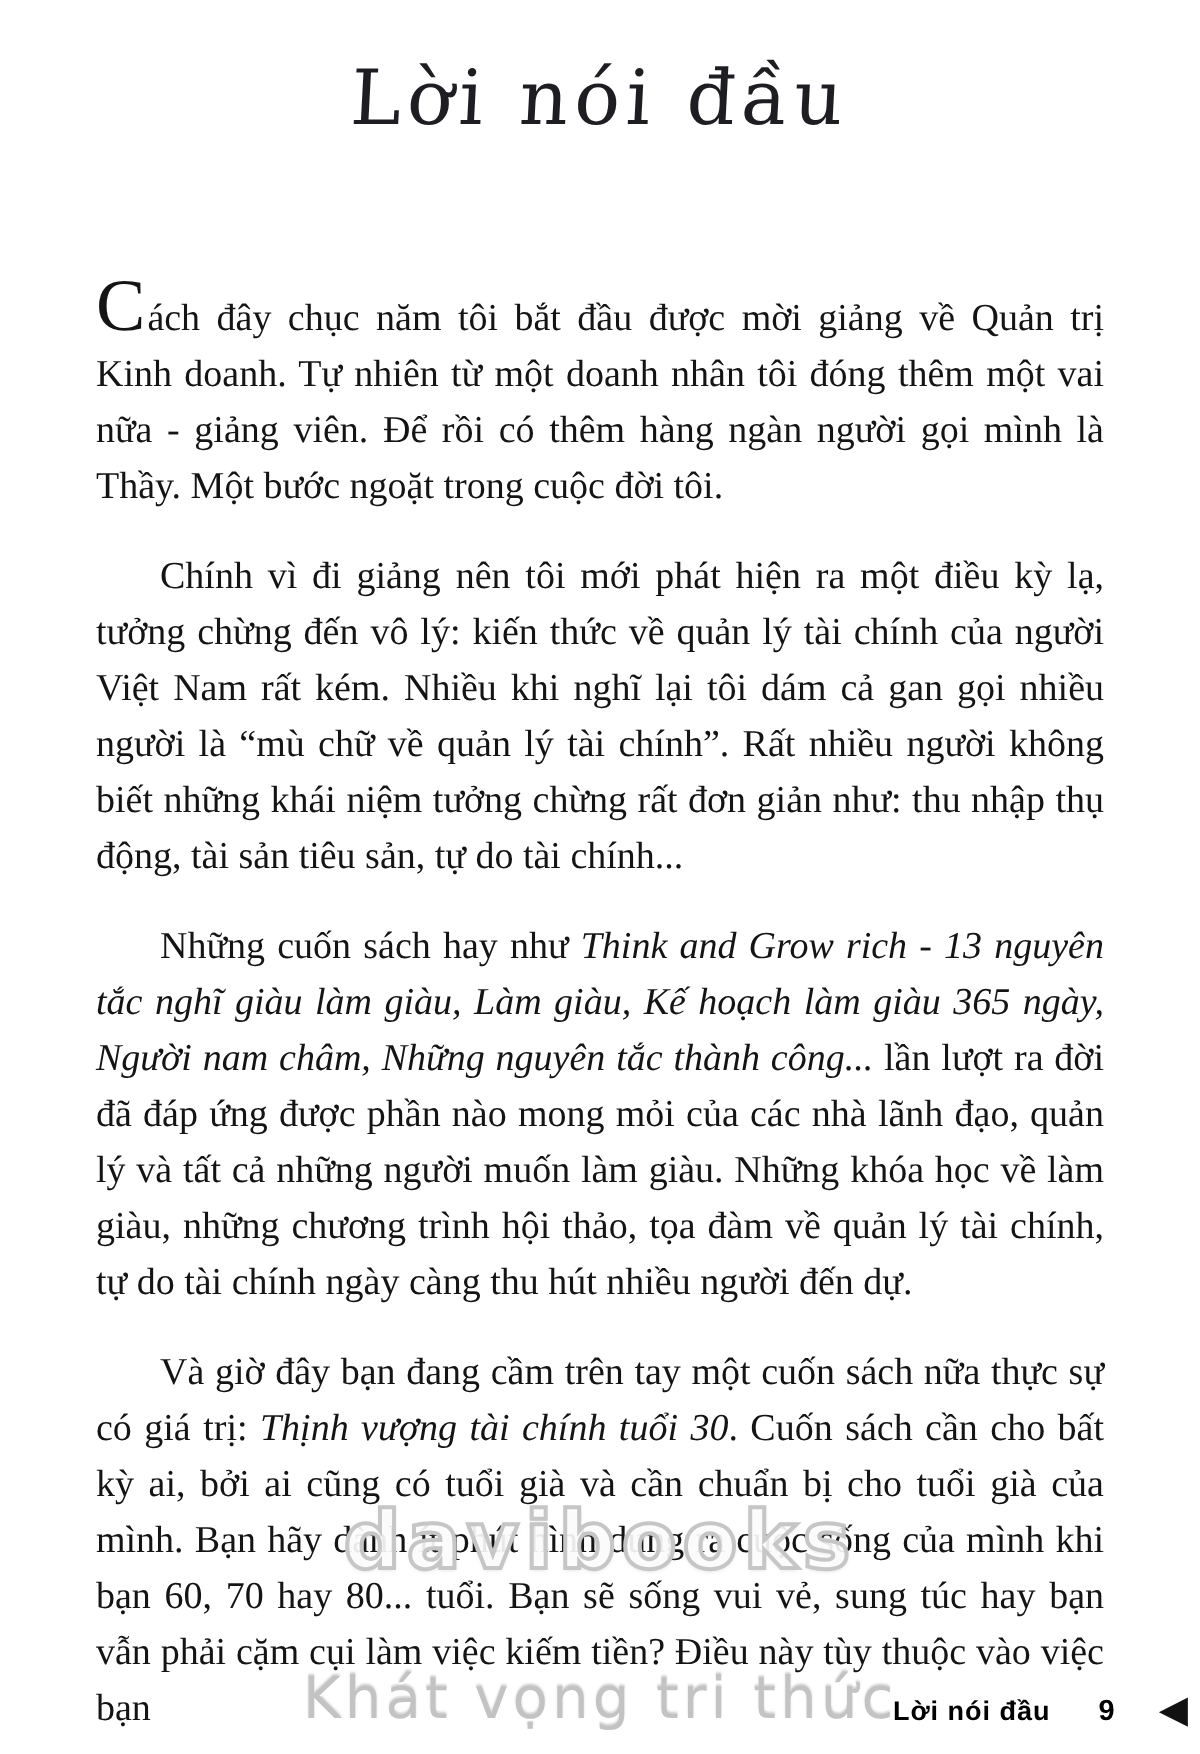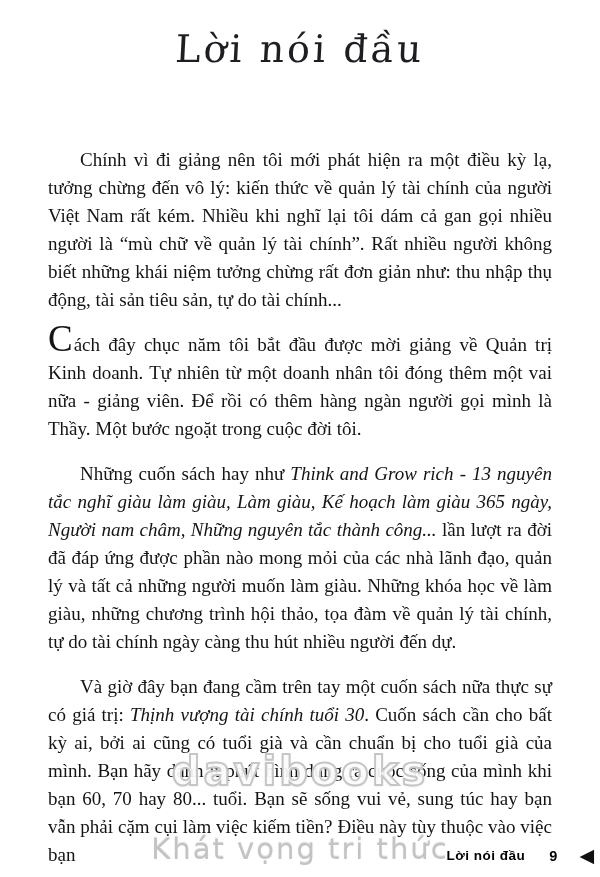--- a/index.html
+++ b/index.html
@@ -112,22 +112,22 @@
   }
 </style>
 </head>
 <body>
 
 <div class="page">
 
   <h1 class="chapter-title">Lời nói đầu</h1>
 
   <main class="page-body">
+      <p class="para first"><span class="dropcap">C</span><span>ách đây chục năm tôi bắt đầu được mời giảng về Quản trị Kinh doanh. Tự nhiên từ một doanh nhân tôi đóng thêm một vai nữa - giảng viên. Để rồi có thêm hàng ngàn người gọi mình là Thầy. Một bước ngoặt trong cuộc đời tôi.</span></p>
       <p class="para"><span>Chính vì đi giảng nên tôi mới phát hiện ra một điều kỳ lạ, tưởng chừng đến vô lý: kiến thức về quản lý tài chính của người Việt Nam rất kém. Nhiều khi nghĩ lại tôi dám cả gan gọi nhiều người là “mù chữ về quản lý tài chính”. Rất nhiều người không biết những khái niệm tưởng chừng rất đơn giản như: thu nhập thụ động, tài sản tiêu sản, tự do tài chính...</span></p>
-      <p class="para first"><span class="dropcap">C</span><span>ách đây chục năm tôi bắt đầu được mời giảng về Quản trị Kinh doanh. Tự nhiên từ một doanh nhân tôi đóng thêm một vai nữa - giảng viên. Để rồi có thêm hàng ngàn người gọi mình là Thầy. Một bước ngoặt trong cuộc đời tôi.</span></p>
       <p class="para"><span>Những cuốn sách hay như </span><span class="it">Think and Grow rich - 13 nguyên tắc nghĩ giàu làm giàu, Làm giàu, Kế hoạch làm giàu 365 ngày, Người nam châm, Những nguyên tắc thành công...</span><span> lần lượt ra đời đã đáp ứng được phần nào mong mỏi của các nhà lãnh đạo, quản lý và tất cả những người muốn làm giàu. Những khóa học về làm giàu, những chương trình hội thảo, tọa đàm về quản lý tài chính, tự do tài chính ngày càng thu hút nhiều người đến dự.</span></p>
       <p class="para"><span>Và giờ đây bạn đang cầm trên tay một cuốn sách nữa thực sự có giá trị: </span><span class="it">Thịnh vượng tài chính tuổi 30</span><span>. Cuốn sách cần cho bất kỳ ai, bởi ai cũng có tuổi già và cần chuẩn bị cho tuổi già của mình. Bạn hãy dành ít phút hình dung ra cuộc sống của mình khi bạn 60, 70 hay 80... tuổi. Bạn sẽ sống vui vẻ, sung túc hay bạn vẫn phải cặm cụi làm việc kiếm tiền? Điều này tùy thuộc vào việc bạn</span></p>
     </main>
 
   <div class="watermark watermark-brand">davibooks</div>
 
   <div class="watermark watermark-slogan">Khát vọng tri thức</div>
 
   <footer class="footer">
     <span class="footer-section">Lời nói đầu</span>

